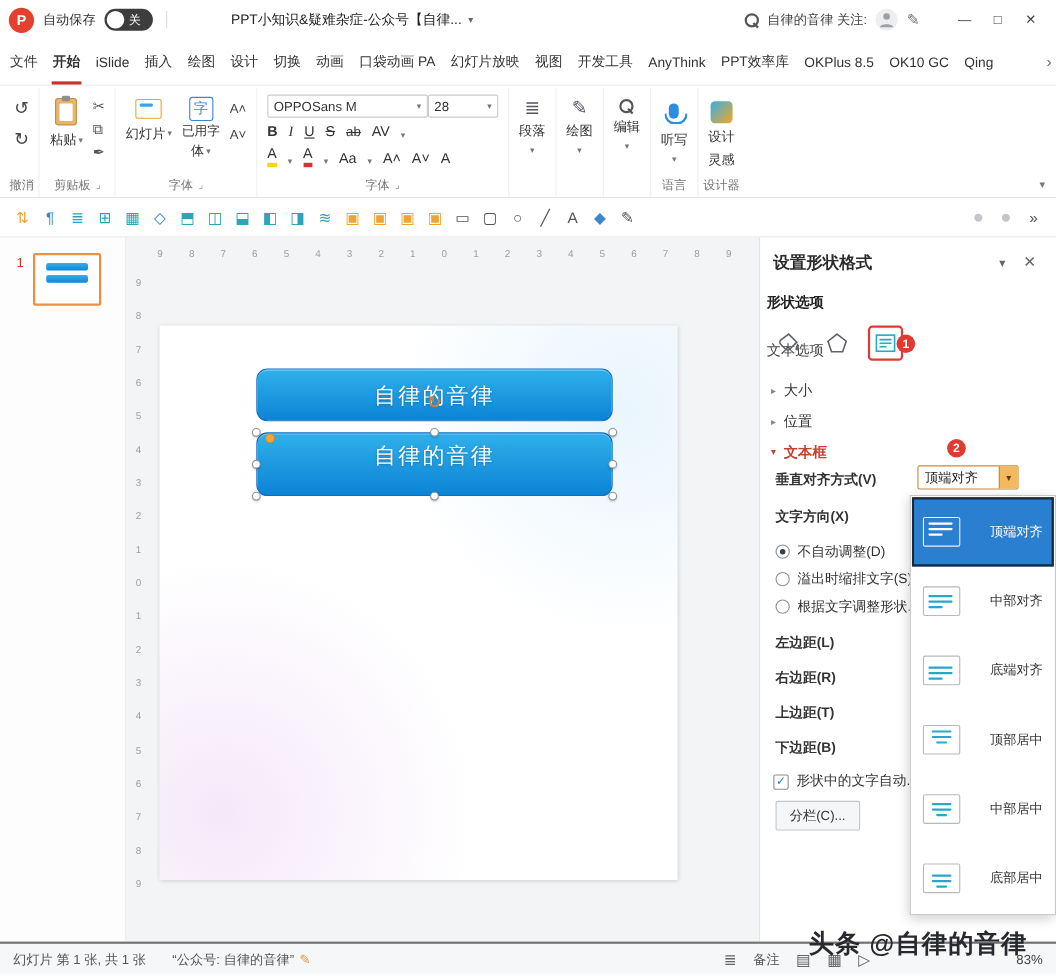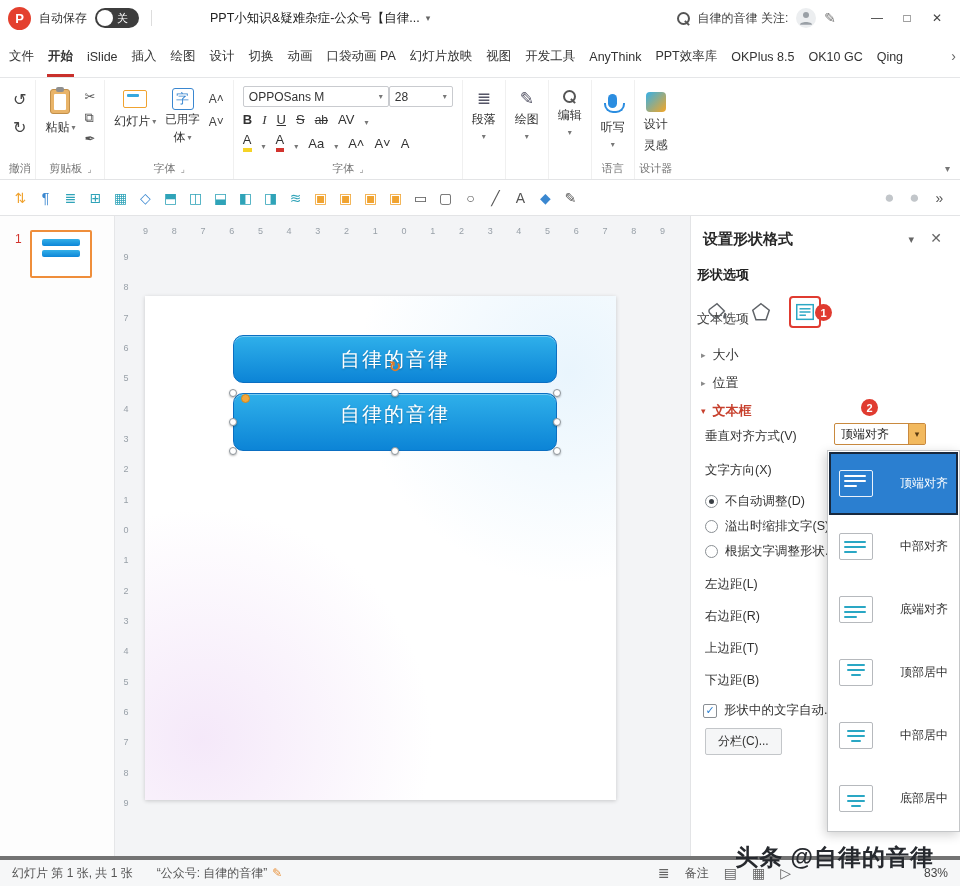--- a/index.html
+++ b/index.html
@@ -120,21 +120,21 @@
 .opt-ic.selected{border:2px solid #e03b30;}
 .badge{position:absolute;width:17px;height:17px;border-radius:50%;background:#e03b30;color:#fff;font-size:11px;font-weight:700;display:flex;align-items:center;justify-content:center;z-index:45;}
 .badge-1{top:88px;left:124px;}
 .badge-2{top:183px;left:170px;}
 .sec{position:absolute;left:10px;display:flex;gap:7px;align-items:center;color:#333;font-size:13px;cursor:pointer;}
 .sec .arr{font-size:9px;color:#888;}
 .sec-size{top:130px;}
 .sec-pos{top:158px;}
 .sec-tb{top:186px;color:#c7402d;font-weight:700;}
 .sec-tb .arr{color:#c7402d;}
-.prow-label{position:absolute;left:14px;font-size:12.5px;color:#333;}
+.prow-label{position:absolute;left:14px;font-size:12.5px;color:#333;font-weight:bold;}
 .lbl-valign{top:212px;}
 .combo{position:absolute;top:207px;left:143px;width:92px;height:22px;border:1px solid #c98a3f;border-radius:2px;display:flex;align-items:stretch;cursor:pointer;background:#fff;z-index:30;}
 .combo-val{flex:1;display:flex;align-items:center;padding-left:6px;font-size:12px;color:#222;}
 .combo-arrow{width:17px;background:#f2b95e;border-left:1px solid #c98a3f;display:flex;align-items:center;justify-content:center;font-size:9px;color:#5a3a10;}
 .lbl-textdir{top:246px;}
 .radio-row{position:absolute;left:14px;display:flex;align-items:center;gap:7px;font-size:12.5px;color:#333;cursor:pointer;}
 .rr1{top:277px;}
 .rr2{top:302px;}
 .rr3{top:327px;}
 .radio{width:13px;height:13px;border:1px solid #8a8f94;border-radius:50%;position:relative;background:#fff;flex:0 0 auto;}
@@ -158,21 +158,21 @@
 .dd-ic.h-center i{width:72%;}
 .dd-ic.h-center i:last-child{width:45%;}
 .dd-ic.v-top{justify-content:flex-start;}
 .dd-ic.v-mid{justify-content:center;}
 .dd-ic.v-bot{justify-content:flex-end;}
 .dd-item.selected .dd-ic{background:transparent;border-color:#eaf2fb;}
 .dd-item.selected .dd-ic i{background:#fff;}
 .dd-label{margin-left:auto;font-size:12px;white-space:nowrap;}
 
 
-.statusbar{position:absolute;left:0;right:0;bottom:0;height:30px;background:#f6f7f8;border-top:4px solid #737373;display:flex;align-items:center;padding:0 12px;font-size:12px;color:#555;gap:10px;}
+.statusbar{position:absolute;left:0;right:0;bottom:0;height:30px;background:#f6f7f8;border-top:2px solid #737373;display:flex;align-items:center;padding:0 12px;font-size:12px;color:#555;gap:10px;}
 .sb-note{margin-left:14px;display:flex;gap:5px;align-items:center;}
 .sb-pen{color:#e8913a;font-size:12px;}
 .sb-right{margin-left:auto;display:flex;align-items:center;gap:15px;}
 .sb-ic{font-size:14px;color:#666;cursor:pointer;line-height:1;}
 .sb-zoom{margin-left:118px;color:#444;cursor:pointer;}
 .watermark{position:absolute;right:26px;bottom:13px;font-size:23px;font-weight:700;color:#26292e;z-index:60;letter-spacing:1px;white-space:nowrap;}
 </style>
 </head>
 <body>
 

